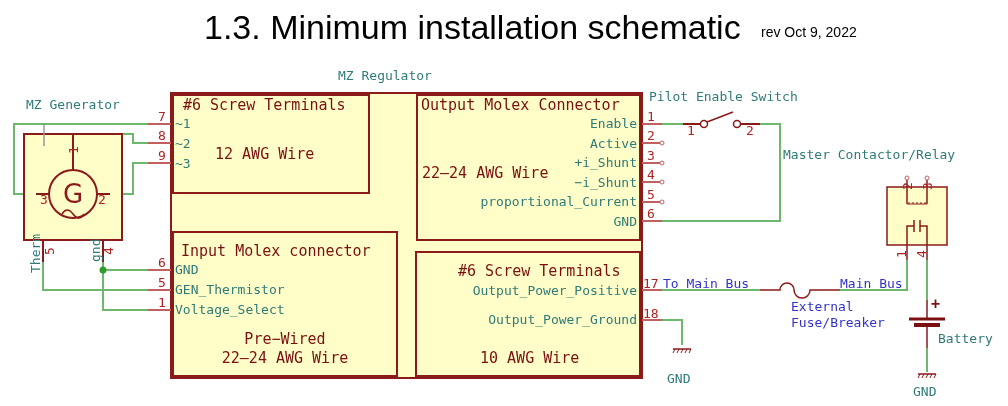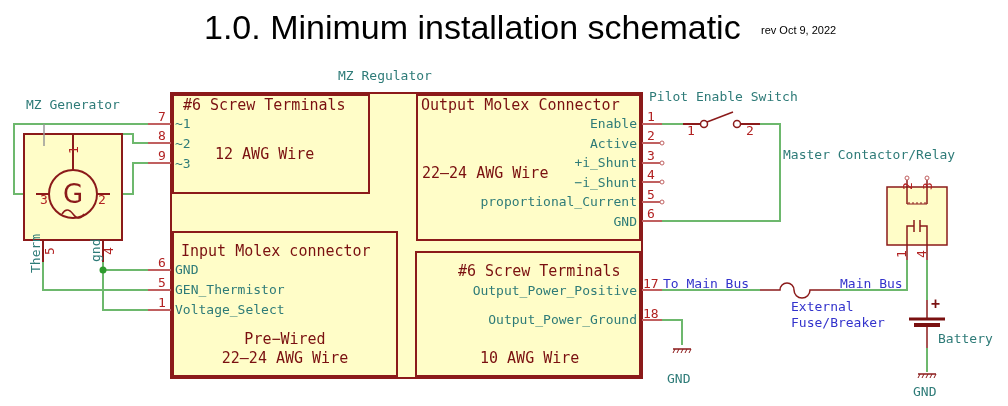--- a/index.html
+++ b/index.html
@@ -1,30 +1,30 @@
 <!DOCTYPE html>
 <html><head>
 <meta charset="utf-8">
 <style>
   html, body { margin: 0; padding: 0; background: #ffffff; }
   body { width: 1008px; height: 406px; position: relative; overflow: hidden; }
   .title { position: absolute; left: 204px; top: 8px; font-family: "Liberation Sans", sans-serif; font-size: 34px; color: #000; white-space: nowrap; }
-  .rev { position: absolute; left: 761px; top: 24px; font-family: "Liberation Sans", sans-serif; font-size: 11px; color: #000; white-space: nowrap; }
+  .rev { position: absolute; left: 761px; top: 24px; font-family: "Liberation Sans", sans-serif; font-size: 14px; color: #000; white-space: nowrap; }
   svg { position: absolute; left: 0; top: 0; }
   svg text { font-family: "DejaVu Sans Mono", monospace; }
   .t-teal { fill: #2e7b78; font-size: 13px; }
   .t-red { fill: #8b1a1a; }
   .t-blue { fill: #3333cc; font-size: 13px; }
   .pin-num { fill: #b22222; font-size: 13px; }
   .hdr { fill: #7a1010; font-size: 15px; }
 </style>
 </head>
 <body>
 
-<div class="title">1.0. Minimum installation schematic</div>
+<div class="title">1.3. Minimum installation schematic</div>
 <div class="rev">rev Oct 9, 2022</div>
 
 <svg width="1008" height="406" viewBox="0 0 1008 406">
 
   <g fill="none" stroke="#6db86d" stroke-width="2">
 
     <polyline points="45,194 14,194 14,124 154,124"></polyline>
     <polyline points="73,133 73,134 133,134 133,143 154,143"></polyline>
     <polyline points="105,194 133,194 133,163 154,163"></polyline>
 

